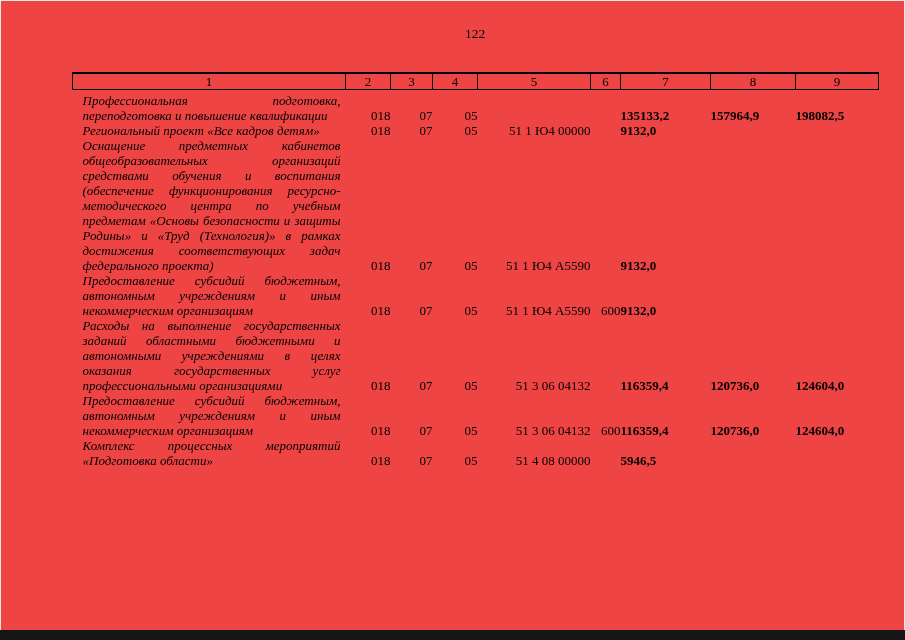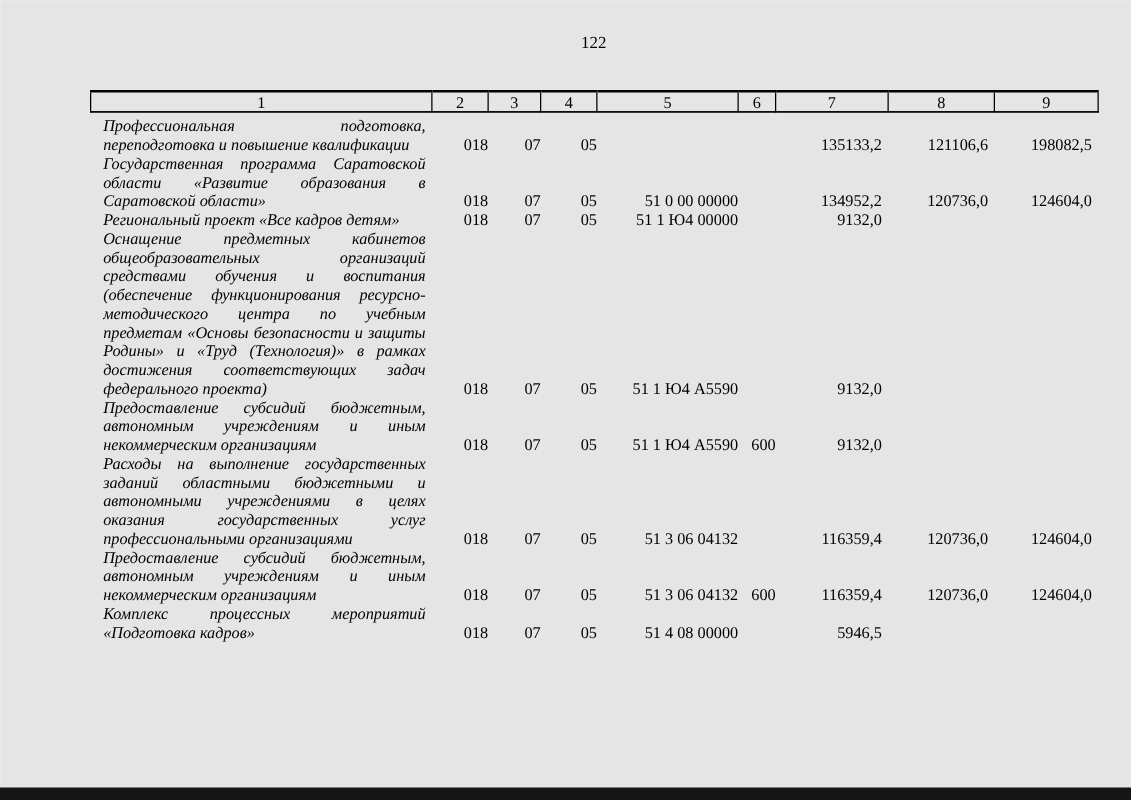--- a/index.html
+++ b/index.html
@@ -7,21 +7,21 @@
   body {
     background: #ffffff;
     font-family: "Liberation Serif", serif;
     color: #000000;
   }
   .page {
     position: relative;
     width: 905px;
     height: 640px;
     overflow: hidden;
-    background: #e5e5e5;
+    background: #ef4444;
     box-shadow: inset 0 0 0 1px #e9e9e9;
   }
   .page-number {
     margin: 26px 0 0 72px;
     width: 806px;
     text-align: center;
     font-size: 13.5px;
   }
   table.budget {
     border-collapse: collapse;
@@ -48,21 +48,21 @@
   }
   tbody tr:first-child td { padding-top: 3px; }
   td.col1 {
     vertical-align: top;
     text-align: justify;
     padding-left: 10px;
     padding-right: 5px;
     font-style: italic;
   }
   td.col2, td.col3, td.col4, td.col5, td.col6 { text-align: right; }
-  td.col7, td.col8, td.col9 { text-align: right; padding-right: 5px; }
+  td.col7, td.col8, td.col9 { padding-right: 5px; font-weight: bold; }
   .bottom-bar {
     position: absolute;
     left: 0;
     bottom: 0;
     width: 100%;
     height: 10px;
     background: #161616;
   }
 </style>
 </head>
@@ -99,33 +99,22 @@
     </thead>
     <tbody>
         <tr>
           <td class="col1">Профессиональная подготовка, переподготовка и повышение квалификации</td>
           <td class="col2">018</td>
           <td class="col3">07</td>
           <td class="col4">05</td>
           <td class="col5"></td>
           <td class="col6"></td>
           <td class="col7">135133,2</td>
-          <td class="col8">121106,6</td>
+          <td class="col8">157964,9</td>
           <td class="col9">198082,5</td>
-        </tr>
-        <tr>
-          <td class="col1">Государственная программа Саратовской области «Развитие образования в Саратовской области»</td>
-          <td class="col2">018</td>
-          <td class="col3">07</td>
-          <td class="col4">05</td>
-          <td class="col5">51 0 00 00000</td>
-          <td class="col6"></td>
-          <td class="col7">134952,2</td>
-          <td class="col8">120736,0</td>
-          <td class="col9">124604,0</td>
         </tr>
         <tr>
           <td class="col1">Региональный проект «Все кадров детям»</td>
           <td class="col2">018</td>
           <td class="col3">07</td>
           <td class="col4">05</td>
           <td class="col5">51 1 Ю4 00000</td>
           <td class="col6"></td>
           <td class="col7">9132,0</td>
           <td class="col8"></td>
@@ -169,21 +158,21 @@
           <td class="col2">018</td>
           <td class="col3">07</td>
           <td class="col4">05</td>
           <td class="col5">51 3 06 04132</td>
           <td class="col6">600</td>
           <td class="col7">116359,4</td>
           <td class="col8">120736,0</td>
           <td class="col9">124604,0</td>
         </tr>
         <tr>
-          <td class="col1">Комплекс процессных мероприятий «Подготовка кадров»</td>
+          <td class="col1">Комплекс процессных мероприятий «Подготовка области»</td>
           <td class="col2">018</td>
           <td class="col3">07</td>
           <td class="col4">05</td>
           <td class="col5">51 4 08 00000</td>
           <td class="col6"></td>
           <td class="col7">5946,5</td>
           <td class="col8"></td>
           <td class="col9"></td>
         </tr>
       </tbody>

